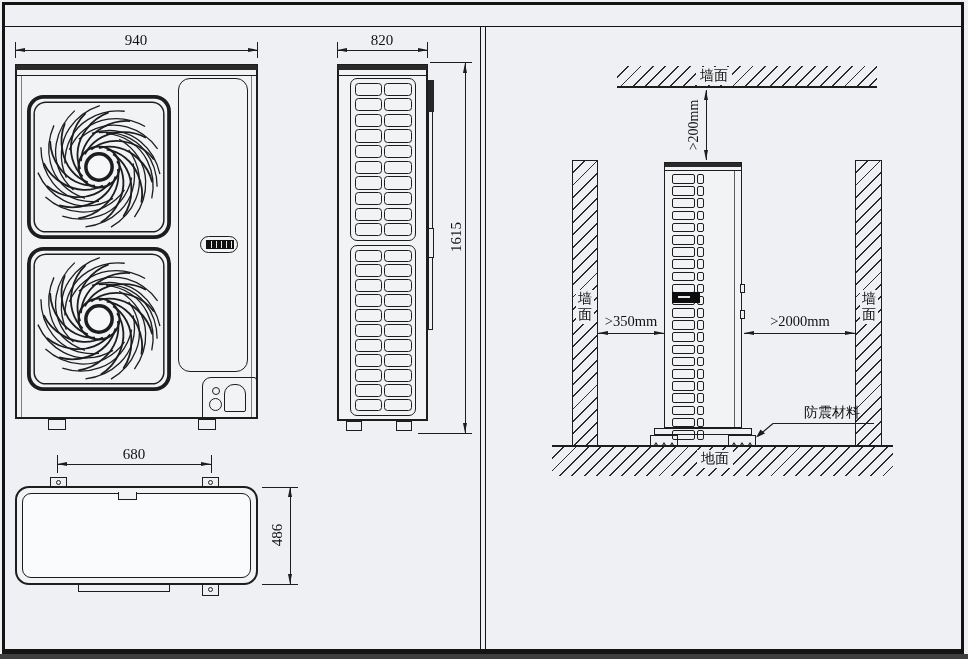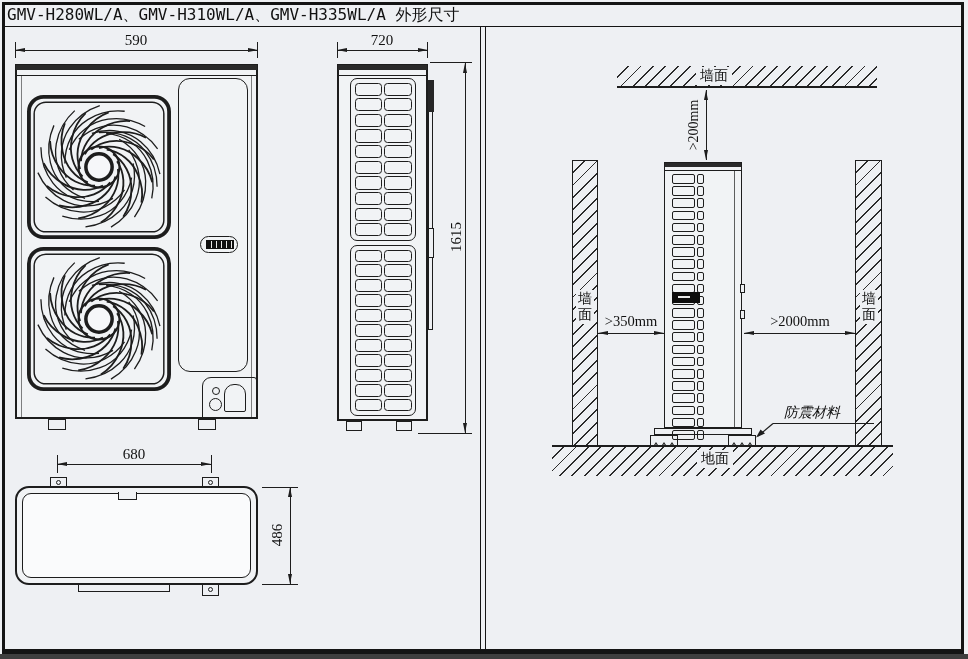--- a/index.html
+++ b/index.html
@@ -90,27 +90,26 @@
   </defs>
 </svg>
 
 <div id="root">
 
   <div class="abs" style="left:2px;top:2px;width:962px;height:652px;border:3px solid #141414;border-bottom:5px solid #141414;"></div>
   <div class="abs" style="left:0;top:654px;width:968px;height:5px;background:#3f3f3f;"></div>
   <div class="abs" style="left:3px;top:26px;width:959px;height:1.3px;background:#141414;"></div>
   <div class="abs" style="left:480px;top:27px;width:6px;height:625px;border-left:1.4px solid #141414;border-right:1.4px solid #141414;"></div>
 
-  <div class="abs" style="left:7px;top:5px;font-family:var(--mono);font-size:16px;letter-spacing:0;white-space:nowrap;">GMV-H280WL/A、GMV-H310WL/A、GMV-H335WL/A 外形尺寸</div>
 
   <div>
     <div class="ext" style="left:15px;top:42px;width:1px;height:16px;"></div>
     <div class="ext" style="left:257px;top:42px;width:1px;height:16px;"></div>
     <div class="dh arr" style="left:15px;top:50px;width:243px;"></div>
-    <div class="lab" style="left:106px;top:32px;width:60px;">590</div>
+    <div class="lab" style="left:106px;top:32px;width:60px;">940</div>
   </div>
 
   <div>
     <div class="box" style="left:15px;top:64px;width:243px;height:355px;border-width:2px;background:var(--paper);"></div>
     <div class="abs" style="left:16px;top:65px;width:241px;height:5px;background:#2a2a2a;"></div>
     <div class="abs" style="left:16px;top:75px;width:241px;height:1px;background:var(--ln);"></div>
     <div class="abs" style="left:21px;top:76px;width:1px;height:342px;background:var(--ln);opacity:.55;"></div>
     <div class="abs" style="left:251px;top:76px;width:1px;height:342px;background:var(--ln);opacity:.55;"></div>
 
     <svg class="abs" style="left:26px;top:94px;" width="146" height="146" viewBox="0 0 100 100">
@@ -130,21 +129,21 @@
     <div class="abs" style="left:224px;top:384px;width:22px;height:28px;border:1.5px solid var(--ln);border-radius:10px 10px 2px 2px;"></div>
 
     <div class="box thin" style="left:48px;top:419px;width:18px;height:11px;"></div>
     <div class="box thin" style="left:198px;top:419px;width:18px;height:11px;"></div>
   </div>
 
   <div>
     <div class="ext" style="left:337px;top:42px;width:1px;height:16px;"></div>
     <div class="ext" style="left:427px;top:42px;width:1px;height:16px;"></div>
     <div class="dh arr" style="left:337px;top:50px;width:91px;"></div>
-    <div class="lab" style="left:352px;top:32px;width:60px;">720</div>
+    <div class="lab" style="left:352px;top:32px;width:60px;">820</div>
   </div>
 
   <div>
     <div class="box" style="left:337px;top:64px;width:91px;height:357px;border-width:2px;background:var(--paper);"></div>
     <div class="abs" style="left:338px;top:65px;width:89px;height:5px;background:#2a2a2a;"></div>
     <div class="abs" style="left:338px;top:75px;width:89px;height:1px;background:var(--ln);"></div>
 
     <div class="svgrid" style="left:350px;top:78px;width:66px;height:163px;grid-template-rows:repeat(10,1fr);">
         <i></i>
         <i></i>
@@ -324,21 +323,21 @@
   <div>
     <div class="dh arr" style="left:598px;top:333px;width:66px;"></div>
     <div class="lab" style="left:596px;top:313px;width:70px;font-size:14.5px;">&gt;350mm</div>
   </div>
   <div>
     <div class="dh arr" style="left:744px;top:333px;width:111px;"></div>
     <div class="lab" style="left:758px;top:313px;width:84px;font-size:14.5px;">&gt;2000mm</div>
   </div>
 
   <div>
-    <div class="hlab" style="left:780px;top:404px;background:transparent;font-style:italic;">防震材料</div>
+    <div class="hlab" style="left:800px;top:404px;background:transparent;">防震材料</div>
     <div class="ext" style="left:773px;top:423px;width:101px;height:1.2px;"></div>
     <svg class="abs" style="left:748px;top:418px;" width="45" height="26" viewBox="0 0 45 26">
       <line x1="25" y1="5.5" x2="10" y2="18" stroke="#1d1d1d" stroke-width="1.2"></line>
       <polygon points="8,19.5 17,15.5 12.5,11.5" fill="#1d1d1d"></polygon>
     </svg>
   </div>
 
   <div class="abs hatch" style="left:552px;top:445px;width:341px;height:31px;border-top:2px solid var(--ln);"></div>
   <div class="hlab" style="left:697px;top:450px;">地面</div>
 

